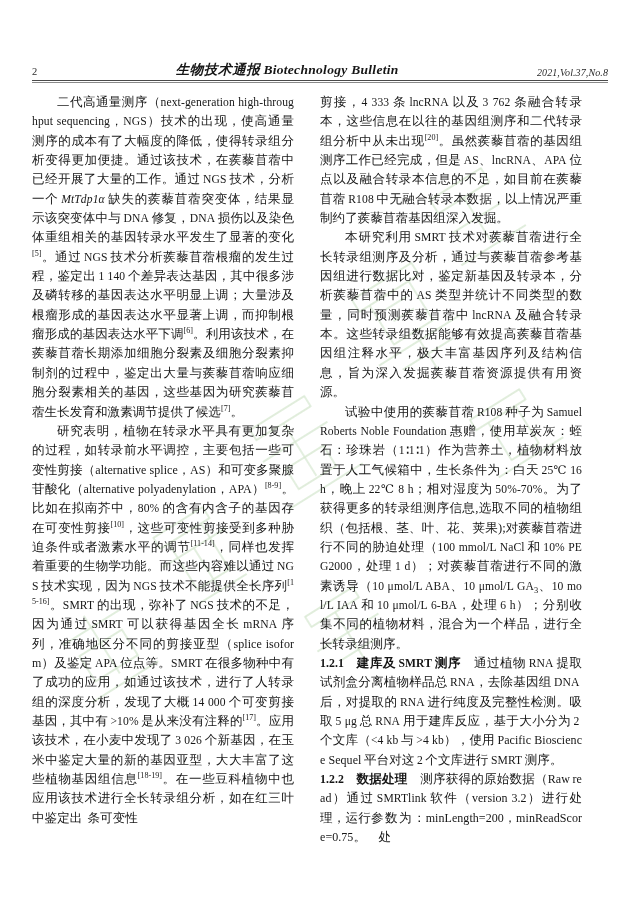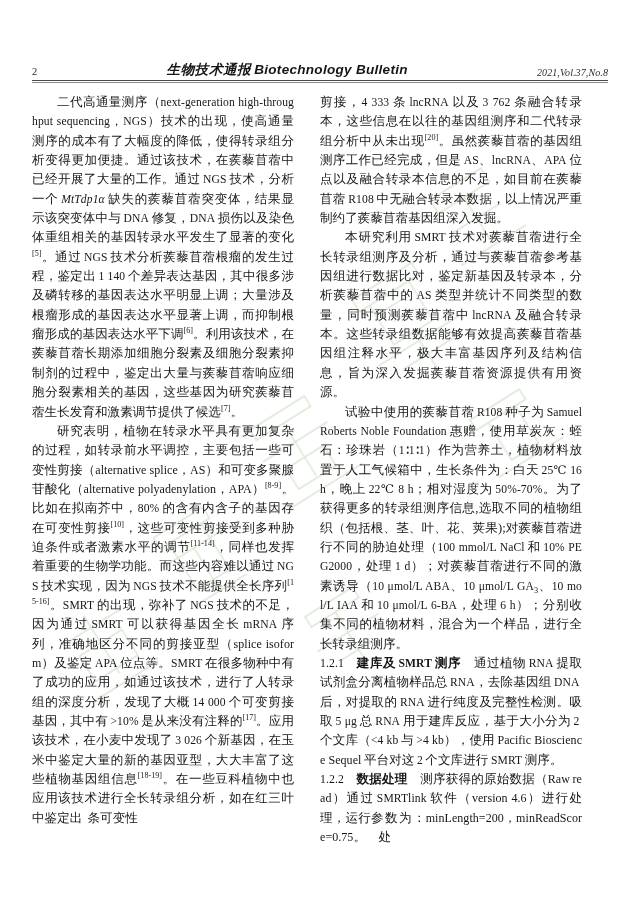--- a/index.html
+++ b/index.html
@@ -72,21 +72,21 @@
   .head-title .cn {
     font-family: "DejaVu Serif", "Liberation Serif", serif;
     font-weight: 700;
     font-style: italic;
     font-size: 13.5px;
     letter-spacing: 0.6px;
     color: #161616;
     text-align: right;
   }
   .head-title .en {
-    font-family: Liberation Sans, sans-serif;
+    font-family: Liberation Serif, serif;
     font-weight: 700;
     font-style: italic;
     font-size: 13.5px;
     letter-spacing: 0.3px;
     margin-left: 3px;
     color: #161616;
   }
   .head-issue {
     font-size: 10px;
     letter-spacing: 0.1px;
@@ -167,21 +167,21 @@
     letter-spacing: 0.3px;
     color: #0d0d0d;
   }
   h3.h2lvl .num {
     font-family: "Liberation Serif", "DejaVu Serif", serif;
     font-weight: 700;
     margin-right: 9px;
   }
   .runin-num {
     font-family: "Liberation Serif", "DejaVu Serif", serif;
-    font-weight: 400;
+    font-weight: 700;
     font-size: 11.8px;
   }
   .runin-title {
     font-weight: 700;
   }
 </style>
 </head>
 <body>
 
 <svg id="watermark" viewBox="0 0 640 903" xmlns="http://www.w3.org/2000/svg" aria-hidden="true">
@@ -262,17 +262,17 @@
 
       <p class="para indent">本研究利用 <span class="lat">SMRT</span> 技术对蒺藜苜蓿进行全长转录组测序及分析，通过与蒺藜苜蓿参考基因组进行数据比对，鉴定新基因及转录本，分析蒺藜苜蓿中的 <span class="lat">AS</span> 类型并统计不同类型的数量，同时预测蒺藜苜蓿中 <span class="lat">lncRNA</span> 及融合转录本。这些转录组数据能够有效提高蒺藜苜蓿基因组注释水平，极大丰富基因序列及结构信息，旨为深入发掘蒺藜苜蓿资源提供有用资源。</p>
 
 
 
       <p class="para indent">试验中使用的蒺藜苜蓿 <span class="lat">R108</span> 种子为 <span class="lat">Samuel Roberts Noble Foundation</span> 惠赠，使用草炭灰：蛭石：珍珠岩（<span class="lat">1∶1∶1</span>）作为营养土，植物材料放置于人工气候箱中，生长条件为：白天 <span class="lat">25℃ 16 h</span>，晚上 <span class="lat">22℃ 8 h</span>；相对湿度为 <span class="lat">50%-70%</span>。为了获得更多的转录组测序信息,选取不同的植物组织（包括根、茎、叶、花、荚果);对蒺藜苜蓿进行不同的胁迫处理（<span class="lat">100 mmol/L NaCl</span> 和 <span class="lat">10% PEG2000</span>，处理 <span class="lat">1 d</span>）；对蒺藜苜蓿进行不同的激素诱导（<span class="lat">10 μmol/L ABA</span>、<span class="lat">10 μmol/L GA<sub class="sb">3</sub></span>、<span class="lat">10 mol/L IAA</span> 和 <span class="lat">10 μmol/L 6-BA</span>，处理 <span class="lat">6 h</span>）；分别收集不同的植物材料，混合为一个样品，进行全长转录组测序。</p>
 
 
       <p class="para"><span class="runin-num">1.2.1</span> <span class="runin-title">建库及 <span class="lat">SMRT</span> 测序</span> 通过植物 <span class="lat">RNA</span> 提取试剂盒分离植物样品总 <span class="lat">RNA</span>，去除基因组 <span class="lat">DNA</span> 后，对提取的 <span class="lat">RNA</span> 进行纯度及完整性检测。吸取 <span class="lat">5 μg</span> 总 <span class="lat">RNA</span> 用于建库反应，基于大小分为 <span class="lat">2</span> 个文库（<span class="lat">&lt;4 kb</span> 与 <span class="lat">&gt;4 kb</span>），使用 <span class="lat-sm">Pacific Bioscience Sequel</span> 平台对这 <span class="lat">2</span> 个文库进行 <span class="lat">SMRT</span> 测序。</p>
 
-      <p class="para tight"><span class="runin-num">1.2.2</span> <span class="runin-title">数据处理</span> 测序获得的原始数据（<span class="lat-sm">Raw read</span>）通过 <span class="lat">SMRTlink</span> 软件（<span class="lat-sm">version 4.6</span>）进行处理，运行参 数 为 ：<span class="lat-sm">minLength=200，minReadScore=0.75</span>。 处</p>
+      <p class="para tight"><span class="runin-num">1.2.2</span> <span class="runin-title">数据处理</span> 测序获得的原始数据（<span class="lat-sm">Raw read</span>）通过 <span class="lat">SMRTlink</span> 软件（<span class="lat-sm">version 3.2</span>）进行处理，运行参 数 为 ：<span class="lat-sm">minLength=200，minReadScore=0.75</span>。 处</p>
 
     </div>
   </div>
 </div>
 
 </body></html>

